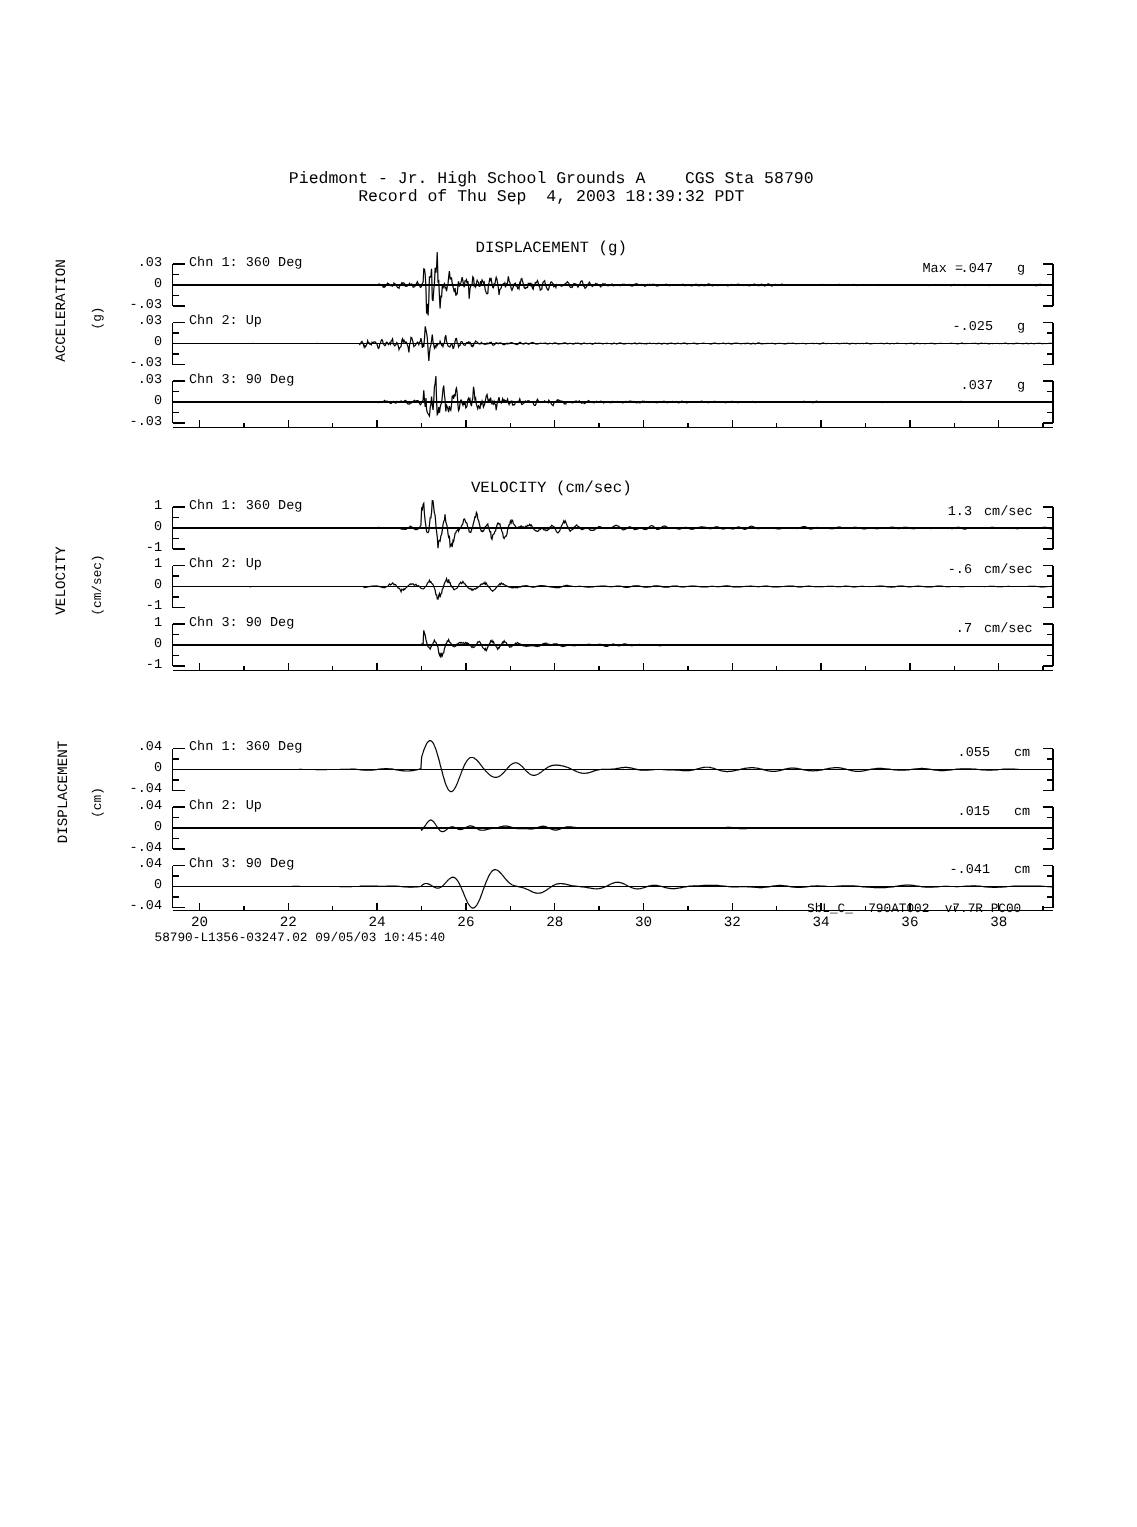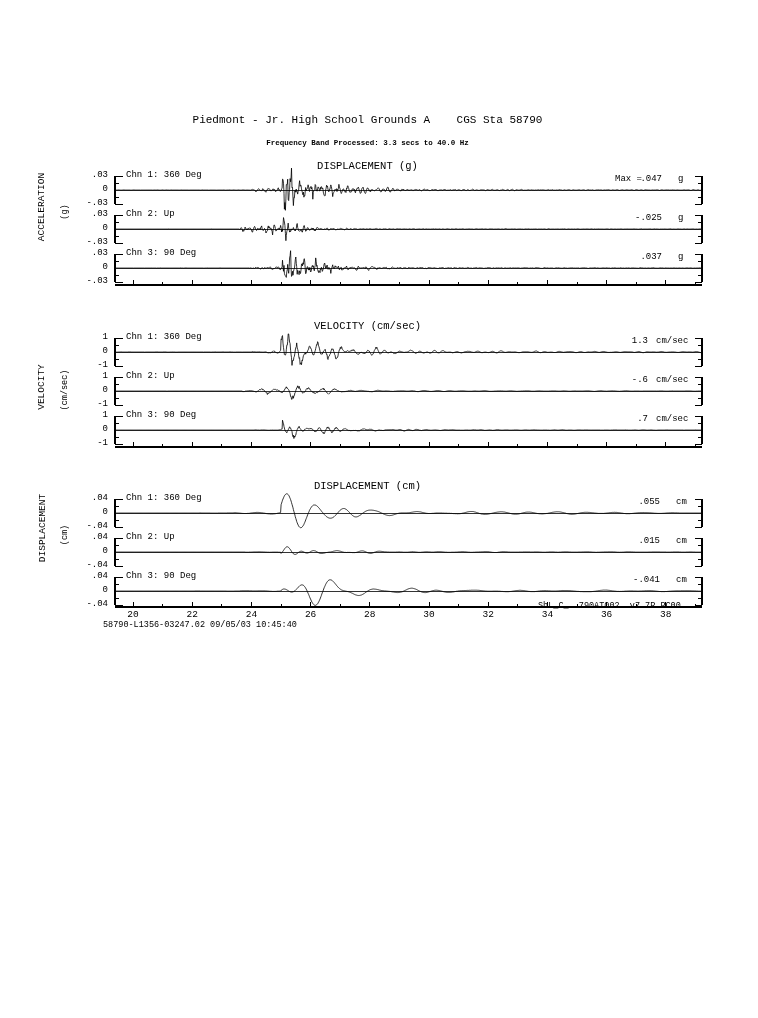--- a/index.html
+++ b/index.html
@@ -189,25 +189,24 @@
       <line x1="115" y1="605" x2="123" y2="605" stroke="#000000" stroke-width="1" shape-rendering="crispEdges"></line>
       <line x1="702" y1="577" x2="702" y2="605" stroke="#000000" stroke-width="1.2" shape-rendering="crispEdges"></line>
       <line x1="695" y1="577" x2="702" y2="577" stroke="#000000" stroke-width="1" shape-rendering="crispEdges"></line>
       <line x1="698" y1="584" x2="702" y2="584" stroke="#000000" stroke-width="1" shape-rendering="crispEdges"></line>
       <line x1="698" y1="598" x2="702" y2="598" stroke="#000000" stroke-width="1" shape-rendering="crispEdges"></line>
       <line x1="695" y1="605" x2="702" y2="605" stroke="#000000" stroke-width="1" shape-rendering="crispEdges"></line>
       <polyline points="115.8,591.0 116.3,591.0 116.8,591.0 117.3,591.0 117.7,591.0 118.2,591.0 118.7,591.0 119.1,591.0 119.6,591.0 120.1,591.0 120.6,591.0 121.0,591.0 121.5,591.0 122.0,591.0 122.5,591.0 122.9,591.0 123.4,591.0 123.9,591.0 124.4,591.0 124.8,591.0 125.3,591.0 125.8,591.0 126.3,591.0 126.7,591.0 127.2,591.0 127.7,591.0 128.1,591.0 128.6,591.0 129.1,591.0 129.6,591.0 130.0,591.0 130.5,591.0 131.0,591.0 131.5,591.0 131.9,591.0 132.4,591.0 132.9,591.0 133.4,591.0 133.8,591.0 134.3,591.0 134.8,591.0 135.2,591.0 135.7,591.0 136.2,591.0 136.7,591.0 137.1,591.0 137.6,591.0 138.1,591.0 138.6,591.0 139.0,591.0 139.5,591.0 140.0,591.0 140.5,591.0 140.9,591.0 141.4,591.0 141.9,591.0 142.4,591.0 142.8,591.0 143.3,591.0 143.8,591.0 144.2,591.0 144.7,591.0 145.2,591.0 145.7,591.0 146.1,591.0 146.6,591.0 147.1,591.0 147.6,591.0 148.0,591.0 148.5,591.0 149.0,591.0 149.5,591.0 149.9,591.0 150.4,591.0 150.9,591.0 151.4,591.0 151.8,591.0 152.3,591.0 152.8,591.0 153.2,591.0 153.7,591.0 154.2,591.0 154.7,591.0 155.1,591.0 155.6,591.0 156.1,591.0 156.6,591.0 157.0,591.0 157.5,591.0 158.0,591.0 158.5,591.0 158.9,591.0 159.4,591.0 159.9,591.0 160.4,591.0 160.8,591.0 161.3,591.0 161.8,591.0 162.2,591.0 162.7,591.0 163.2,591.0 163.7,591.0 164.1,591.0 164.6,591.0 165.1,591.0 165.6,591.0 166.0,591.0 166.5,591.0 167.0,591.0 167.5,591.0 167.9,591.0 168.4,591.0 168.9,591.0 169.3,591.0 169.8,591.0 170.3,591.0 170.8,591.0 171.2,591.0 171.7,591.0 172.2,591.0 172.7,591.0 173.1,591.0 173.6,591.0 174.1,591.0 174.6,591.0 175.0,591.0 175.5,591.0 176.0,591.0 176.5,591.0 176.9,591.0 177.4,591.0 177.9,591.0 178.3,591.0 178.8,591.0 179.3,591.0 179.8,591.0 180.2,591.0 180.7,591.0 181.2,591.0 181.7,591.0 182.1,591.0 182.6,591.0 183.1,591.0 183.6,591.0 184.0,591.0 184.5,591.0 185.0,591.0 185.5,591.0 185.9,591.0 186.4,591.0 186.9,591.0 187.3,591.0 187.8,591.0 188.3,591.0 188.8,591.0 189.2,591.0 189.7,591.0 190.2,591.0 190.7,591.0 191.1,591.0 191.6,591.0 192.1,591.0 192.6,591.0 193.0,591.0 193.5,591.0 194.0,591.0 194.4,591.0 194.9,590.9 195.4,590.9 195.9,590.9 196.3,590.9 196.8,590.9 197.3,590.9 197.8,590.9 198.2,590.9 198.7,590.9 199.2,590.9 199.7,590.9 200.1,591.0 200.6,591.0 201.1,591.0 201.6,591.0 202.0,591.0 202.5,591.0 203.0,591.0 203.4,591.0 203.9,591.0 204.4,591.0 204.9,591.0 205.3,591.0 205.8,591.0 206.3,591.0 206.8,591.0 207.2,591.0 207.7,591.0 208.2,591.0 208.7,591.0 209.1,591.0 209.6,591.0 210.1,591.0 210.6,591.0 211.0,591.0 211.5,591.0 212.0,591.0 212.4,591.0 212.9,591.0 213.4,591.0 213.9,591.0 214.3,591.0 214.8,591.0 215.3,591.0 215.8,591.0 216.2,591.0 216.7,591.0 217.2,591.0 217.7,591.0 218.1,591.0 218.6,591.0 219.1,591.0 219.6,591.0 220.0,591.0 220.5,591.0 221.0,591.0 221.4,591.0 221.9,591.0 222.4,591.0 222.9,591.0 223.3,591.0 223.8,591.0 224.3,591.0 224.8,591.0 225.2,591.0 225.7,591.0 226.2,591.0 226.7,591.1 227.1,591.1 227.6,591.1 228.1,591.1 228.5,591.1 229.0,591.1 229.5,591.1 230.0,591.1 230.4,591.1 230.9,591.1 231.4,591.1 231.9,591.1 232.3,591.1 232.8,591.1 233.3,591.1 233.8,591.1 234.2,591.1 234.7,591.0 235.2,591.0 235.7,591.0 236.1,591.0 236.6,591.0 237.1,591.0 237.5,591.0 238.0,591.0 238.5,591.0 239.0,591.0 239.4,591.0 239.9,590.9 240.4,590.8 240.9,590.8 241.3,590.8 241.8,590.7 242.3,590.7 242.8,590.7 243.2,590.7 243.7,590.7 244.2,590.7 244.7,590.7 245.1,590.7 245.6,590.7 246.1,590.7 246.5,590.7 247.0,590.7 247.5,590.7 248.0,590.7 248.4,590.7 248.9,590.7 249.4,590.8 249.9,590.8 250.3,590.8 250.8,590.8 251.3,590.8 251.8,590.8 252.2,590.9 252.7,590.9 253.2,590.9 253.6,590.9 254.1,590.9 254.6,590.9 255.1,590.9 255.5,590.9 256.0,590.9 256.5,590.9 257.0,590.9 257.4,590.9 257.9,590.8 258.4,590.8 258.9,590.8 259.3,590.8 259.8,590.8 260.3,590.8 260.8,590.8 261.2,590.8 261.7,590.8 262.2,590.8 262.6,590.8 263.1,590.8 263.6,590.8 264.1,590.8 264.5,590.8 265.0,590.9 265.5,590.9 266.0,590.9 266.4,590.9 266.9,591.0 267.4,591.0 267.9,591.1 268.3,591.1 268.8,591.1 269.3,591.2 269.8,591.2 270.2,591.2 270.7,591.3 271.2,591.3 271.6,591.3 272.1,591.4 272.6,591.4 273.1,591.4 273.5,591.4 274.0,591.4 274.5,591.4 275.0,591.4 275.4,591.4 275.9,591.3 276.4,591.3 276.9,591.3 277.3,591.2 277.8,591.2 278.3,591.2 278.8,591.1 279.2,591.1 279.7,591.1 280.2,591.0 280.6,591.0 281.1,590.4 281.6,590.0 282.1,589.6 282.5,589.4 283.0,589.2 283.5,589.0 284.0,589.0 284.4,589.0 284.9,589.1 285.4,589.2 285.9,589.4 286.3,589.6 286.8,589.8 287.3,590.1 287.7,590.4 288.2,590.7 288.7,591.0 289.2,591.3 289.6,591.5 290.1,591.7 290.6,591.9 291.1,592.0 291.5,592.1 292.0,592.1 292.5,592.0 293.0,591.9 293.4,591.7 293.9,591.5 294.4,591.2 294.9,590.8 295.3,590.4 295.8,589.9 296.3,589.4 296.7,588.9 297.2,588.4 297.7,587.9 298.2,587.3 298.6,586.8 299.1,586.4 299.6,585.9 300.1,585.6 300.5,585.3 301.0,585.0 301.5,584.9 302.0,584.8 302.4,584.9 302.9,585.1 303.4,585.3 303.9,585.7 304.3,586.2 304.8,586.8 305.3,587.5 305.7,588.2 306.2,589.1 306.7,590.1 307.2,591.1 307.6,592.1 308.1,593.3 308.6,594.4 309.1,595.6 309.5,596.7 310.0,597.9 310.5,599.0 311.0,600.0 311.4,601.0 311.9,602.0 312.4,602.8 312.8,603.5 313.3,604.1 313.8,604.6 314.3,605.0 314.7,605.3 315.2,605.4 315.7,605.3 316.2,605.1 316.6,604.8 317.1,604.3 317.6,603.8 318.1,603.0 318.5,602.2 319.0,601.3 319.5,600.2 320.0,599.1 320.4,598.0 320.9,596.7 321.4,595.4 321.8,594.1 322.3,592.8 322.8,591.5 323.3,590.2 323.7,589.0 324.2,587.7 324.7,586.6 325.2,585.5 325.6,584.5 326.1,583.6 326.6,582.7 327.1,582.0 327.5,581.4 328.0,580.8 328.5,580.4 329.0,580.1 329.4,579.9 329.9,579.8 330.4,579.8 330.8,579.9 331.3,580.0 331.8,580.3 332.3,580.6 332.7,581.0 333.2,581.5 333.7,582.0 334.2,582.5 334.6,583.0 335.1,583.6 335.6,584.2 336.1,584.8 336.5,585.4 337.0,585.9 337.5,586.5 338.0,587.0 338.4,587.5 338.9,588.0 339.4,588.4 339.8,588.8 340.3,589.1 340.8,589.5 341.3,589.8 341.7,590.0 342.2,590.2 342.7,590.4 343.2,590.6 343.6,590.7 344.1,590.8 344.6,590.9 345.1,591.0 345.5,591.1 346.0,591.2 346.5,591.3 346.9,591.4 347.4,591.5 347.9,591.6 348.4,591.7 348.8,591.9 349.3,592.0 349.8,592.2 350.3,592.4 350.7,592.6 351.2,592.8 351.7,593.0 352.2,593.2 352.6,593.4 353.1,593.7 353.6,593.9 354.1,594.1 354.5,594.4 355.0,594.6 355.5,594.8 355.9,595.0 356.4,595.1 356.9,595.2 357.4,595.4 357.8,595.4 358.3,595.5 358.8,595.5 359.3,595.5 359.7,595.4 360.2,595.3 360.7,595.2 361.2,595.1 361.6,594.9 362.1,594.7 362.6,594.4 363.1,594.2 363.5,593.9 364.0,593.6 364.5,593.3 364.9,592.9 365.4,592.6 365.9,592.3 366.4,591.9 366.8,591.6 367.3,591.3 367.8,591.0 368.3,590.7 368.7,590.4 369.2,590.2 369.7,589.9 370.2,589.7 370.6,589.5 371.1,589.4 371.6,589.3 372.0,589.2 372.5,589.1 373.0,589.1 373.5,589.0 373.9,589.0 374.4,589.1 374.9,589.1 375.4,589.2 375.8,589.2 376.3,589.3 376.8,589.4 377.3,589.5 377.7,589.6 378.2,589.7 378.7,589.8 379.2,590.0 379.6,590.1 380.1,590.2 380.6,590.3 381.0,590.4 381.5,590.5 382.0,590.5 382.5,590.6 382.9,590.7 383.4,590.7 383.9,590.8 384.4,590.9 384.8,590.9 385.3,590.9 385.8,591.0 386.3,591.0 386.7,591.1 387.2,591.1 387.7,591.2 388.2,591.2 388.6,591.3 389.1,591.3 389.6,591.4 390.0,591.5 390.5,591.5 391.0,591.6 391.5,591.7 391.9,591.8 392.4,591.9 392.9,591.9 393.4,592.0 393.8,592.1 394.3,592.2 394.8,592.3 395.3,592.4 395.7,592.4 396.2,592.5 396.7,592.5 397.2,592.5 397.6,592.6 398.1,592.6 398.6,592.5 399.0,592.5 399.5,592.4 400.0,592.3 400.5,592.2 400.9,592.1 401.4,592.0 401.9,591.8 402.4,591.7 402.8,591.5 403.3,591.3 403.8,591.0 404.3,590.8 404.7,590.6 405.2,590.4 405.7,590.1 406.1,589.9 406.6,589.7 407.1,589.4 407.6,589.2 408.0,589.0 408.5,588.8 409.0,588.7 409.5,588.5 409.9,588.4 410.4,588.3 410.9,588.3 411.4,588.2 411.8,588.2 412.3,588.2 412.8,588.3 413.3,588.4 413.7,588.5 414.2,588.6 414.7,588.8 415.1,588.9 415.6,589.1 416.1,589.3 416.6,589.5 417.0,589.8 417.5,590.0 418.0,590.3 418.5,590.5 418.9,590.8 419.4,591.0 419.9,591.2 420.4,591.4 420.8,591.6 421.3,591.8 421.8,592.0 422.3,592.2 422.7,592.3 423.2,592.4 423.7,592.5 424.1,592.5 424.6,592.6 425.1,592.6 425.6,592.6 426.0,592.5 426.5,592.5 427.0,592.4 427.5,592.3 427.9,592.2 428.4,592.0 428.9,591.9 429.4,591.7 429.8,591.6 430.3,591.4 430.8,591.3 431.2,591.1 431.7,591.0 432.2,590.8 432.7,590.7 433.1,590.6 433.6,590.5 434.1,590.4 434.6,590.3 435.0,590.3 435.5,590.2 436.0,590.2 436.5,590.2 436.9,590.2 437.4,590.3 437.9,590.3 438.4,590.4 438.8,590.5 439.3,590.6 439.8,590.7 440.2,590.8 440.7,590.9 441.2,591.0 441.7,591.2 442.1,591.3 442.6,591.4 443.1,591.6 443.6,591.7 444.0,591.8 444.5,591.9 445.0,592.0 445.5,592.1 445.9,592.2 446.4,592.3 446.9,592.3 447.4,592.4 447.8,592.4 448.3,592.4 448.8,592.4 449.2,592.4 449.7,592.4 450.2,592.4 450.7,592.3 451.1,592.3 451.6,592.2 452.1,592.1 452.6,592.0 453.0,592.0 453.5,591.9 454.0,591.8 454.5,591.7 454.9,591.6 455.4,591.5 455.9,591.4 456.4,591.3 456.8,591.2 457.3,591.2 457.8,591.1 458.2,591.0 458.7,590.9 459.2,590.9 459.7,590.8 460.1,590.8 460.6,590.7 461.1,590.7 461.6,590.7 462.0,590.6 462.5,590.6 463.0,590.6 463.5,590.6 463.9,590.5 464.4,590.5 464.9,590.5 465.3,590.5 465.8,590.5 466.3,590.5 466.8,590.4 467.2,590.4 467.7,590.4 468.2,590.4 468.7,590.4 469.1,590.3 469.6,590.3 470.1,590.3 470.6,590.3 471.0,590.3 471.5,590.2 472.0,590.2 472.5,590.2 472.9,590.2 473.4,590.2 473.9,590.2 474.3,590.2 474.8,590.2 475.3,590.2 475.8,590.2 476.2,590.2 476.7,590.2 477.2,590.2 477.7,590.3 478.1,590.3 478.6,590.3 479.1,590.4 479.6,590.4 480.0,590.5 480.5,590.5 481.0,590.6 481.5,590.6 481.9,590.7 482.4,590.7 482.9,590.8 483.3,590.8 483.8,590.9 484.3,590.9 484.8,591.0 485.2,591.0 485.7,591.1 486.2,591.1 486.7,591.1 487.1,591.1 487.6,591.2 488.1,591.2 488.6,591.2 489.0,591.2 489.5,591.2 490.0,591.2 490.4,591.2 490.9,591.2 491.4,591.2 491.9,591.2 492.3,591.2 492.8,591.1 493.3,591.1 493.8,591.1 494.2,591.1 494.7,591.1 495.2,591.1 495.7,591.1 496.1,591.1 496.6,591.1 497.1,591.1 497.6,591.1 498.0,591.1 498.5,591.2 499.0,591.2 499.4,591.2 499.9,591.2 500.4,591.3 500.9,591.3 501.3,591.4 501.8,591.4 502.3,591.4 502.8,591.5 503.2,591.5 503.7,591.6 504.2,591.6 504.7,591.6 505.1,591.6 505.6,591.7 506.1,591.7 506.6,591.7 507.0,591.7 507.5,591.7 508.0,591.7 508.4,591.7 508.9,591.6 509.4,591.6 509.9,591.5 510.3,591.5 510.8,591.4 511.3,591.4 511.8,591.3 512.2,591.2 512.7,591.2 513.2,591.1 513.7,591.0 514.1,590.9 514.6,590.9 515.1,590.8 515.6,590.7 516.0,590.6 516.5,590.6 517.0,590.5 517.4,590.5 517.9,590.4 518.4,590.4 518.9,590.4 519.3,590.3 519.8,590.3 520.3,590.3 520.8,590.3 521.2,590.4 521.7,590.4 522.2,590.4 522.7,590.5 523.1,590.5 523.6,590.6 524.1,590.6 524.5,590.7 525.0,590.8 525.5,590.9 526.0,590.9 526.4,591.0 526.9,591.1 527.4,591.2 527.9,591.2 528.3,591.3 528.8,591.4 529.3,591.4 529.8,591.5 530.2,591.5 530.7,591.6 531.2,591.6 531.7,591.6 532.1,591.6 532.6,591.6 533.1,591.6 533.5,591.6 534.0,591.6 534.5,591.6 535.0,591.5 535.4,591.5 535.9,591.4 536.4,591.4 536.9,591.3 537.3,591.3 537.8,591.2 538.3,591.1 538.8,591.1 539.2,591.0 539.7,591.0 540.2,590.9 540.7,590.8 541.1,590.8 541.6,590.8 542.1,590.7 542.5,590.7 543.0,590.7 543.5,590.7 544.0,590.6 544.4,590.6 544.9,590.6 545.4,590.6 545.9,590.6 546.3,590.7 546.8,590.7 547.3,590.7 547.8,590.7 548.2,590.8 548.7,590.8 549.2,590.8 549.6,590.8 550.1,590.9 550.6,590.9 551.1,590.9 551.5,591.0 552.0,591.0 552.5,591.0 553.0,591.0 553.4,591.0 553.9,591.0 554.4,591.0 554.9,591.0 555.3,591.0 555.8,591.0 556.3,591.0 556.8,590.9 557.2,590.9 557.7,590.9 558.2,590.9 558.6,590.8 559.1,590.8 559.6,590.7 560.1,590.7 560.5,590.7 561.0,590.6 561.5,590.6 562.0,590.6 562.4,590.5 562.9,590.5 563.4,590.5 563.9,590.5 564.3,590.5 564.8,590.5 565.3,590.5 565.8,590.5 566.2,590.5 566.7,590.5 567.2,590.5 567.6,590.5 568.1,590.5 568.6,590.6 569.1,590.6 569.5,590.6 570.0,590.7 570.5,590.7 571.0,590.8 571.4,590.8 571.9,590.9 572.4,590.9 572.9,590.9 573.3,591.0 573.8,591.0 574.3,591.1 574.8,591.1 575.2,591.2 575.7,591.2 576.2,591.3 576.6,591.3 577.1,591.3 577.6,591.4 578.1,591.4 578.5,591.4 579.0,591.5 579.5,591.5 580.0,591.5 580.4,591.6 580.9,591.6 581.4,591.6 581.9,591.6 582.3,591.6 582.8,591.7 583.3,591.7 583.7,591.7 584.2,591.7 584.7,591.7 585.2,591.7 585.6,591.7 586.1,591.7 586.6,591.7 587.1,591.7 587.5,591.7 588.0,591.7 588.5,591.7 589.0,591.7 589.4,591.7 589.9,591.7 590.4,591.7 590.9,591.6 591.3,591.6 591.8,591.6 592.3,591.5 592.7,591.5 593.2,591.4 593.7,591.4 594.2,591.3 594.6,591.3 595.1,591.2 595.6,591.2 596.1,591.1 596.5,591.0 597.0,590.9 597.5,590.9 598.0,590.8 598.4,590.7 598.9,590.6 599.4,590.6 599.9,590.5 600.3,590.4 600.8,590.4 601.3,590.3 601.7,590.3 602.2,590.2 602.7,590.2 603.2,590.1 603.6,590.1 604.1,590.1 604.6,590.1 605.1,590.1 605.5,590.1 606.0,590.1 606.5,590.1 607.0,590.1 607.4,590.2 607.9,590.2 608.4,590.3 608.8,590.3 609.3,590.4 609.8,590.4 610.3,590.5 610.7,590.6 611.2,590.7 611.7,590.7 612.2,590.8 612.6,590.9 613.1,590.9 613.6,591.0 614.1,591.1 614.5,591.1 615.0,591.2 615.5,591.2 616.0,591.3 616.4,591.3 616.9,591.4 617.4,591.4 617.8,591.4 618.3,591.4 618.8,591.4 619.3,591.5 619.7,591.4 620.2,591.4 620.7,591.4 621.2,591.4 621.6,591.4 622.1,591.4 622.6,591.3 623.1,591.3 623.5,591.3 624.0,591.2 624.5,591.2 625.0,591.2 625.4,591.1 625.9,591.1 626.4,591.1 626.8,591.0 627.3,591.0 627.8,591.0 628.3,591.0 628.7,590.9 629.2,590.9 629.7,590.9 630.2,590.9 630.6,590.9 631.1,590.9 631.6,590.9 632.1,590.9 632.5,590.9 633.0,591.0 633.5,591.0 634.0,591.0 634.4,591.0 634.9,591.0 635.4,591.0 635.8,591.0 636.3,591.0 636.8,591.1 637.3,591.1 637.7,591.1 638.2,591.1 638.7,591.1 639.2,591.1 639.6,591.0 640.1,591.0 640.6,591.0 641.1,591.0 641.5,591.0 642.0,590.9 642.5,590.9 642.9,590.9 643.4,590.9 643.9,590.8 644.4,590.8 644.8,590.8 645.3,590.7 645.8,590.7 646.3,590.7 646.7,590.7 647.2,590.7 647.7,590.6 648.2,590.6 648.6,590.6 649.1,590.6 649.6,590.6 650.1,590.6 650.5,590.6 651.0,590.7 651.5,590.7 651.9,590.7 652.4,590.7 652.9,590.8 653.4,590.8 653.8,590.9 654.3,590.9 654.8,591.0 655.3,591.0 655.7,591.1 656.2,591.1 656.7,591.2 657.2,591.2 657.6,591.3 658.1,591.3 658.6,591.4 659.1,591.4 659.5,591.5 660.0,591.5 660.5,591.5 660.9,591.5 661.4,591.6 661.9,591.6 662.4,591.6 662.8,591.6 663.3,591.6 663.8,591.6 664.3,591.6 664.7,591.6 665.2,591.5 665.7,591.5 666.2,591.5 666.6,591.5 667.1,591.4 667.6,591.4 668.0,591.4 668.5,591.3 669.0,591.3 669.5,591.2 669.9,591.2 670.4,591.2 670.9,591.1 671.4,591.1 671.8,591.0 672.3,591.0 672.8,591.0 673.3,591.0 673.7,590.9 674.2,590.9 674.7,590.9 675.2,590.9 675.6,590.8 676.1,590.8 676.6,590.8 677.0,590.8 677.5,590.8 678.0,590.8 678.5,590.8 678.9,590.8 679.4,590.8 679.9,590.8 680.4,590.8 680.8,590.8 681.3,590.7 681.8,590.7 682.3,590.7 682.7,590.7 683.2,590.7 683.7,590.7 684.2,590.7 684.6,590.7 685.1,590.7 685.6,590.7 686.0,590.7 686.5,590.7 687.0,590.7 687.5,590.7 687.9,590.7 688.4,590.7 688.9,590.7 689.4,590.7 689.8,590.7 690.3,590.7 690.8,590.7 691.3,590.7 691.7,590.8 692.2,590.8 692.7,590.8 693.2,590.8 693.6,590.8 694.1,590.8 694.6,590.9 695.0,590.9 695.5,590.9 696.0,590.9 696.5,591.0 696.9,591.0 697.4,591.0 697.9,591.0 698.4,591.1 698.8,591.1 699.3,591.1 699.8,591.1 700.3,591.1 700.7,591.2 701.2,591.2 701.7,591.2" fill="none" stroke="#000000" stroke-width="0.8"></polyline>
     </svg>
 
   <div class="abs ctr f11" style="top:114px">Piedmont - Jr. High School Grounds A    CGS Sta 58790</div>
-  <div class="abs ctr f7b" style="top:139px">Frequency Band Processed: 3.3 secs to 40.0 Hz</div>
+  <div class="abs ctr f11" style="top:126px">Record of Thu Sep  4, 2003 18:39:32 PDT</div>
 
   <div class="abs ctr f105" style="top:160px">DISPLACEMENT (g)</div>
   <div class="abs ctr f105" style="top:320px">VELOCITY (cm/sec)</div>
-  <div class="abs ctr f105" style="top:480px">DISPLACEMENT (cm)</div>
 
   <div class="vlab f95" style="left:41px;top:207px">ACCELERATION</div>
   <div class="vlab f85" style="left:65px;top:212px">(g)</div>
   <div class="vlab f95" style="left:41px;top:387px">VELOCITY</div>
   <div class="vlab f85" style="left:65px;top:390px">(cm/sec)</div>
   <div class="vlab f95" style="left:42px;top:528px">DISPLACEMENT</div>
   <div class="vlab f85" style="left:65px;top:535px">(cm)</div>
 
   <div class="abs f85" style="left:103px;top:621px">58790-L1356-03247.02 09/05/03 10:45:40</div>
   <div class="abs f85" style="left:538px;top:602px">SbL_C_  790AT002  v7.7R PC00</div>

